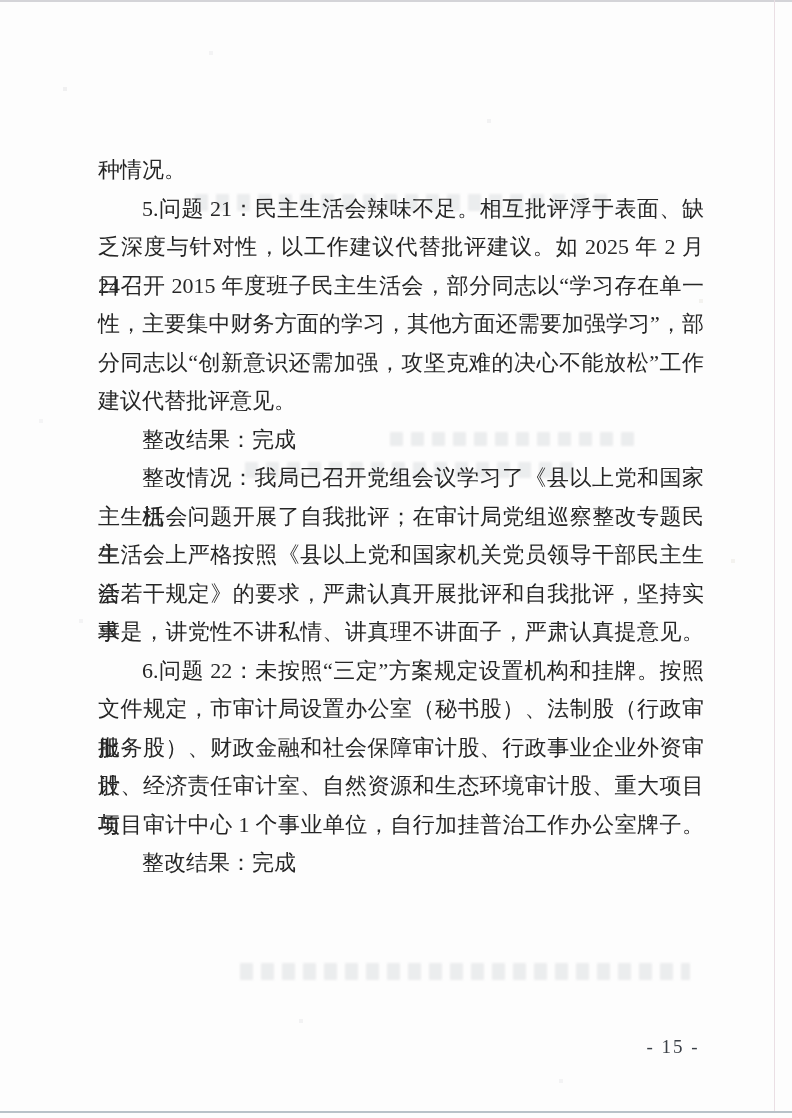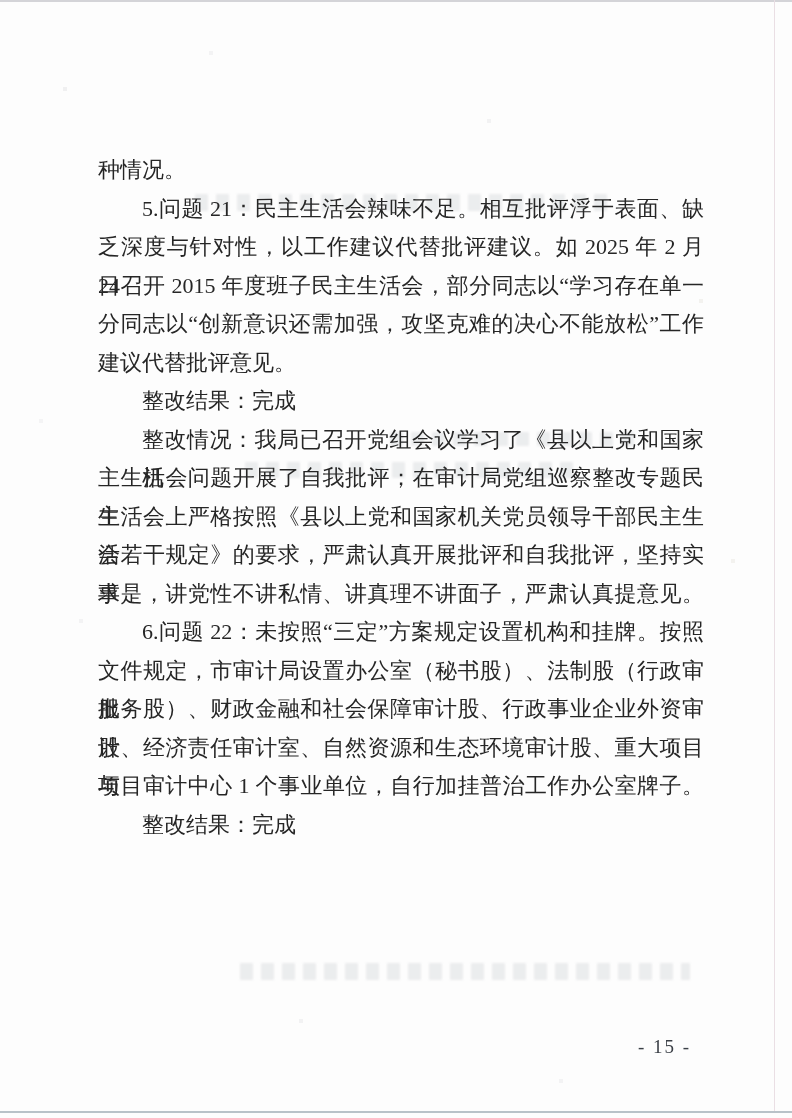--- a/index.html
+++ b/index.html
@@ -86,20 +86,21 @@
   .page-number {
     position: absolute;
     left: 638px;
     top: 1034px;
     width: 70px;
     height: 26px;
     line-height: 26px;
     font-size: 19px;
     letter-spacing: 2px;
     color: #3a3f46;
+    text-align: center;
     white-space: nowrap;
   }
 </style>
 </head>
 <body>
 
 <div class="page">
   <div class="edge-top"></div>
   <div class="edge-right"></div>
   <div class="edge-bottom"></div>
@@ -108,20 +109,21 @@
   <div class="ghost g1"></div>
   <div class="ghost g2"></div>
   <div class="ghost g3"></div>
   <div class="ghost g4"></div>
 
   <div class="doc-body" id="doc-body">
       <div class="line">种情况。</div>
       <div class="line indent full">5.问题 21：民主生活会辣味不足。相互批评浮于表面、缺</div>
       <div class="line full">乏深度与针对性，以工作建议代替批评建议。如 2025 年 2 月 24</div>
       <div class="line full">日召开 2015 年度班子民主生活会，部分同志以“学习存在单一</div>
+      <div class="line full">性，主要集中财务方面的学习，其他方面还需要加强学习”，部</div>
       <div class="line full">分同志以“创新意识还需加强，攻坚克难的决心不能放松”工作</div>
       <div class="line">建议代替批评意见。</div>
       <div class="line indent">整改结果：完成</div>
       <div class="line indent full">整改情况：我局已召开党组会议学习了《县以上党和国家机</div>
       <div class="line full">主生活会问题开展了自我批评；在审计局党组巡察整改专题民主</div>
       <div class="line full">生活会上严格按照《县以上党和国家机关党员领导干部民主生活</div>
       <div class="line full">会若干规定》的要求，严肃认真开展批评和自我批评，坚持实事</div>
       <div class="line full">求是，讲党性不讲私情、讲真理不讲面子，严肃认真提意见。</div>
       <div class="line indent full">6.问题 22：未按照“三定”方案规定设置机构和挂牌。按照</div>
       <div class="line full">文件规定，市审计局设置办公室（秘书股）、法制股（行政审批</div>

